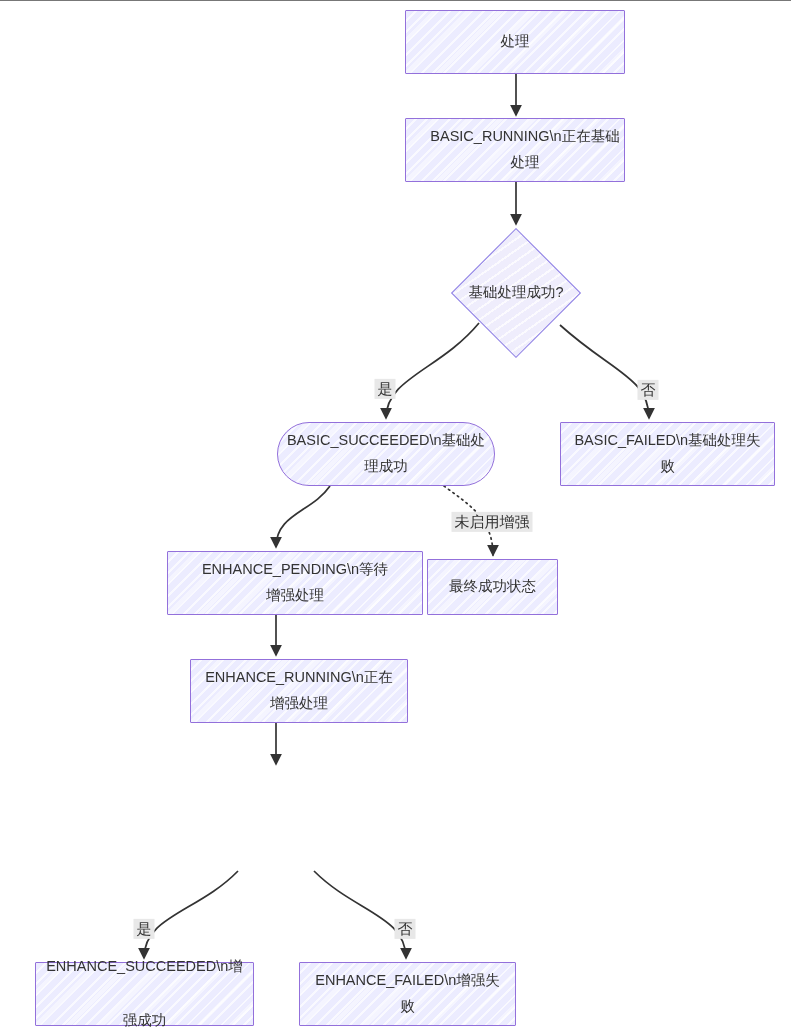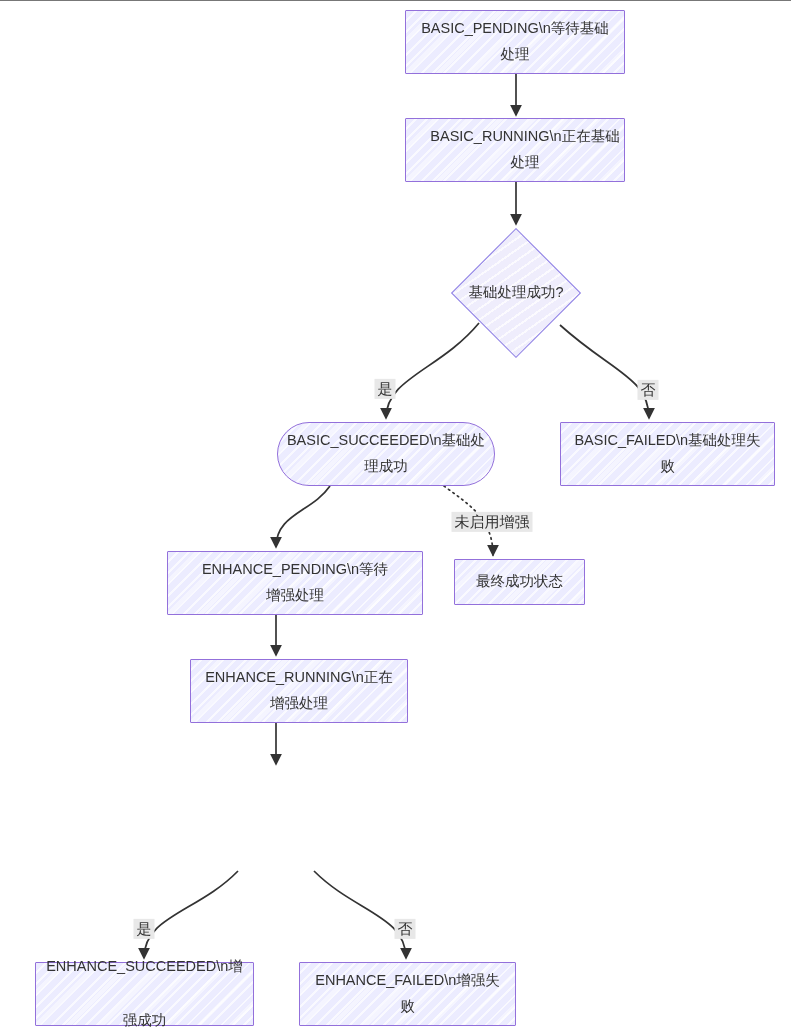--- a/index.html
+++ b/index.html
@@ -81,21 +81,20 @@
     </g>
   </svg>
 
   <div class="edge-label" style="left:385px;top:389px;">是</div>
   <div class="edge-label" style="left:648px;top:390px;">否</div>
   <div class="edge-label" style="left:492px;top:522px;font-family:Liberation Serif, serif;">未启用增强</div>
   <div class="edge-label" style="left:144px;top:929px;">是</div>
   <div class="edge-label" style="left:405px;top:929px;">否</div>
 
   <div class="node rect" style="left:405px;top:10px;width:220px;height:64px;">
-    <span class="line">BASIC_PENDING\n等待基础</span>
     <span class="line">处理</span>
   </div>
 
   <div class="node rect" style="left:405px;top:118px;width:220px;height:64px;padding-left:20px;">
     <span class="line">BASIC_RUNNING\n正在基础</span>
     <span class="line">处理</span>
   </div>
 
   <div class="node diamond" style="left:451px;top:227px;width:130px;height:132px;">
     <div class="diamond-shape"></div>
@@ -105,21 +104,21 @@
   <div class="node rect" style="left:277px;top:422px;width:218px;height:64px;border-radius:32px;">
     <span class="line">BASIC_SUCCEEDED\n基础处</span>
     <span class="line">理成功</span>
   </div>
 
   <div class="node rect" style="left:560px;top:422px;width:215px;height:64px;">
     <span class="line">BASIC_FAILED\n基础处理失</span>
     <span class="line">败</span>
   </div>
 
-  <div class="node rect" style="left:427px;top:559px;width:131px;height:46px;margin-left:27px;">
+  <div class="node rect" style="left:427px;top:559px;width:131px;height:56px;">
     <span class="line">最终成功状态</span>
   </div>
 
   <div class="node rect" style="left:167px;top:551px;width:256px;height:64px;">
     <span class="line">ENHANCE_PENDING\n等待</span>
     <span class="line">增强处理</span>
   </div>
 
   <div class="node rect" style="left:167px;top:659px;width:218px;height:64px;margin-left:23px;">
     <span class="line">ENHANCE_RUNNING\n正在</span>

